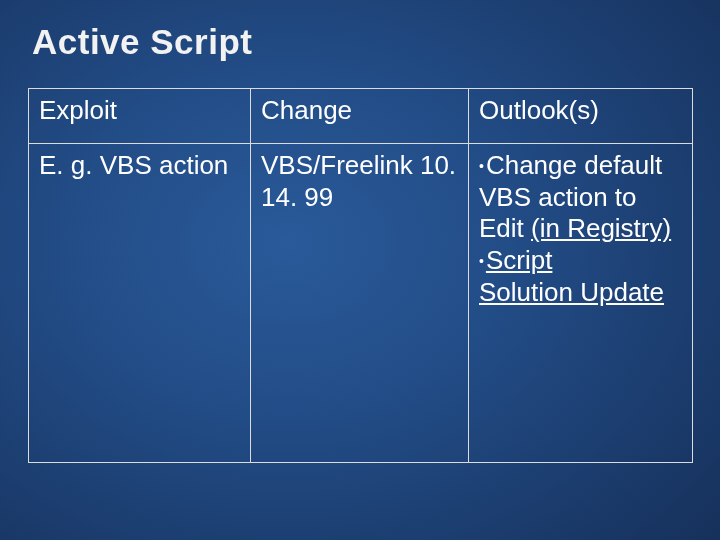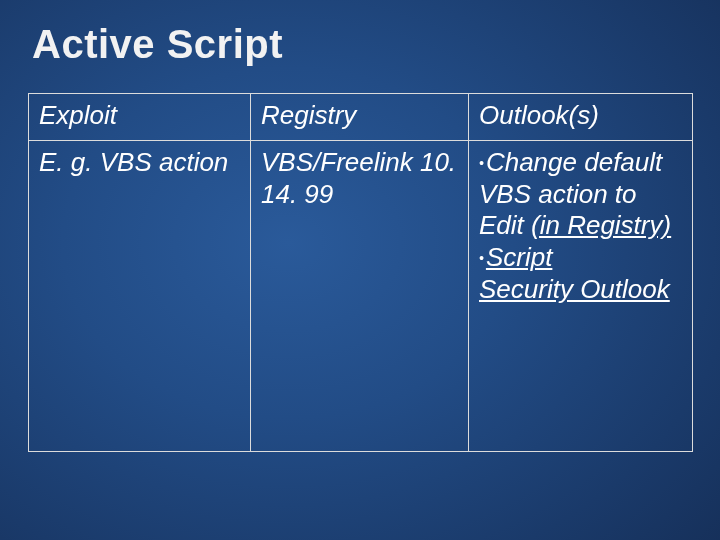--- a/index.html
+++ b/index.html
@@ -18,42 +18,41 @@
     background: radial-gradient(ellipse 900px 700px at 40% 45%,
                 #2a5a9a 0%,
                 #224c86 25%,
                 #1a3a6a 50%,
                 #142b52 72%,
                 #0e1f3e 100%);
     box-sizing: border-box;
     padding: 18px 28px 30px 28px;
   }
   .title {
-    font-size: 40px;
+    font-size: 35px;
     font-weight: bold;
     color: #f2f2f2;
     margin: 4px 0 26px 4px;
     letter-spacing: 0.5px;
   }
   table.content {
     width: 664px;
     border-collapse: collapse;
     table-layout: fixed;
   }
   table.content col.c1 { width: 222px; }
   table.content col.c2 { width: 218px; }
   table.content col.c3 { width: 224px; }
   table.content td {
     border: 1px solid #dcdcdc;
     vertical-align: top;
-    padding: 6px 10px 8px 10px;
+    padding: 6px 10px 16px 10px;
     font-size: 26px;
     line-height: 1.22;
     color: #ffffff;
-    font-style: italic;
   }
   table.content tr.head td {
     height: 32px;
   }
   table.content tr.body td {
     height: 296px;
   }
   .bullet {
     font-size: 14px;
     vertical-align: 3px;
@@ -70,33 +69,33 @@
 
   <table class="content">
     <colgroup>
         <col class="c1">
         <col class="c2">
         <col class="c3">
       </colgroup>
     <tbody>
         <tr class="head">
       <td>Exploit</td>
-      <td>Registry</td>
+      <td>Change</td>
       <td>Outlook(s)</td>
     </tr>
     <tr class="body">
       <td>E. g. VBS action</td>
       <td>VBS/Freelink 10. 14. 99</td>
       <td>
         <span class="sol-block">
           <span class="bullet">•</span><span>Change default VBS action to Edit </span><span class="u">(in Registry)</span>
         </span>
         <span class="sol-block">
           <span class="bullet">•</span><span class="u">Script</span>
         </span>
         <span class="sol-block">
-          <span class="u">Security Outlook</span>
+          <span class="u">Solution Update</span>
         </span>
       </td>
     </tr>
   </tbody>
     </table>
 </div>
 
 </body></html>

